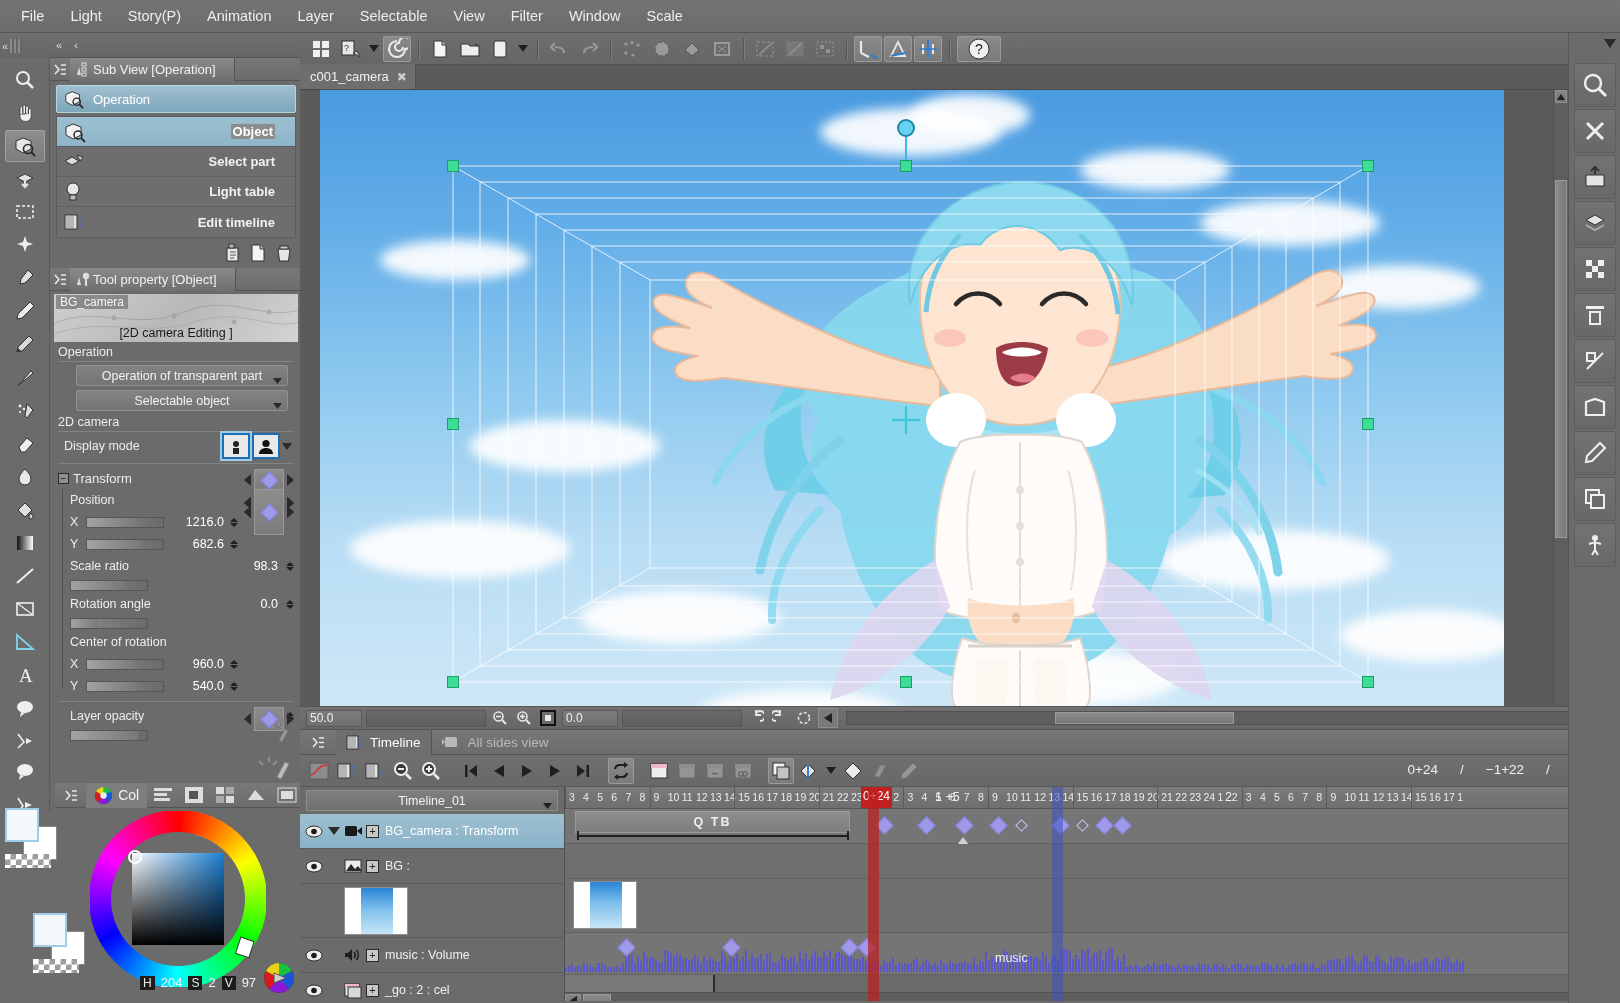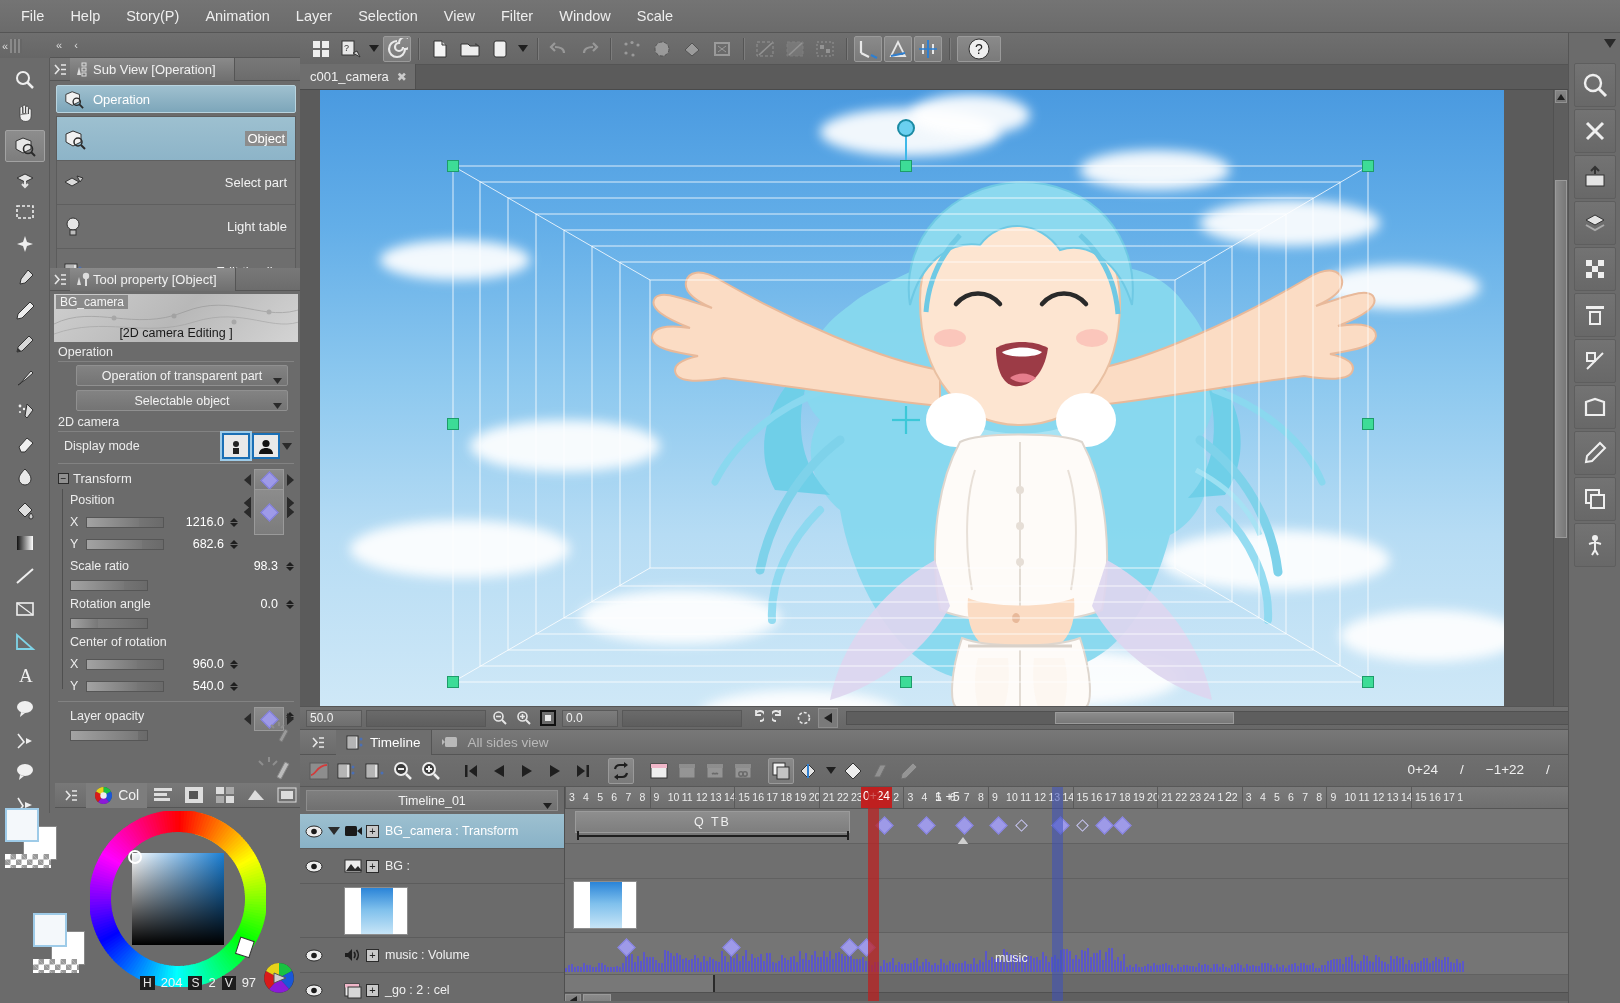--- a/index.html
+++ b/index.html
@@ -73,22 +73,22 @@
   }
   .st-op {
     margin:4px 6px 3px 6px; height:28px;
     background:linear-gradient(#9fc0cf,#7da6ba);
     border:1px solid #b9d4df; border-radius:2px;
     display:flex; align-items:center; padding-left:6px; gap:8px;
   }
   .st-op .lbl { font-size:13px; color:#fff; }
   .st-list { margin:0 6px; border:1px solid #5c5c5c; }
   .st-row {
-    height:44px; display:flex; align-items:center; justify-content:space-between;
-    padding:0 8px 0 6px; border-bottom:1px solid #5f5f5f; background:#6e6e6e;
+    height:30px; display:flex; align-items:center; justify-content:space-between;
+    padding:0 20px 0 6px; border-bottom:1px solid #5f5f5f; background:#6e6e6e;font-weight:bold;
   }
   .st-row:last-child { border-bottom:none;align-items:center; }
   .st-row.sel { background:linear-gradient(#9dc0d0,#8db4c8); }
   .st-row .nm { font-size:13px; color:#f2f2f2; }
   .st-row.sel .nm { color:#fff; background:#8c8c8c; padding:0 2px; }
   .st-foot { display:flex; justify-content:flex-end; gap:6px; padding:5px 8px 0 0; }
 
   
   .toolprop {
     position:absolute; left:50px; top:268px; width:253px; height:485px;
@@ -303,25 +303,25 @@
     background:linear-gradient(#6f6f6f,#666); display:flex;align-items:center;gap:2px;padding-left:2px;}
   .dockarrow { font-size:11px; color:#ddd; }
 </style>
 </head>
 <body>
 
 <div class="app">
 
   <div class="menubar">
     <div class="mi">File</div>
-    <div class="mi">Help</div>
+    <div class="mi">Light</div>
     <div class="mi">Story(P)</div>
     <div class="mi">Animation</div>
     <div class="mi">Layer</div>
-    <div class="mi">Selection</div>
+    <div class="mi">Selectable</div>
     <div class="mi">View</div>
     <div class="mi">Filter</div>
     <div class="mi">Window</div>
     <div class="mi">Scale</div>
   </div>
 
   <div class="leftmini">
     <span class="dockarrow">«</span>
     <span style="width:12px;height:14px;background:repeating-linear-gradient(90deg,#8a8a8a 0 2px,#666 2px 4px);"></span>
   </div>
@@ -1757,21 +1757,21 @@
             <span class="tk" style="left: 850px;">15</span>
             <span class="mk" style="left: 846px;"></span>
             <span class="tk" style="left: 864.1px;">16</span>
             <span class="tk" style="left: 878.2px;">17</span>
             <span class="tk" style="left: 892.3px;">1</span>
             <span class="cur" style="left: 296px;">0+24</span>
             <span class="lbl2" style="left: 370px;">1 +5</span>
             <span class="lbl2" style="left: 660px;">2</span>
           </div>
 
-        <div class="trow" style="position:relative;">
+        <div class="trow" style="position:relative;font-weight:bold;">
           <div class="qtb" style="left:10px;top:2px;width:275px;">
             <span>Q TB</span>
           </div>
           <div class="qbar" style="left:12px;top:26px;width:272px;">
             <span class="cap" style="left:0"></span>
               <span class="cap" style="left:270px"></span>
           </div>
           <span class="keyd" style="left:313px;top:10px;"></span>
           <span class="keyd" style="left:355px;top:10px;"></span>
           <span class="keyd" style="left:393px;top:10px;"></span>

